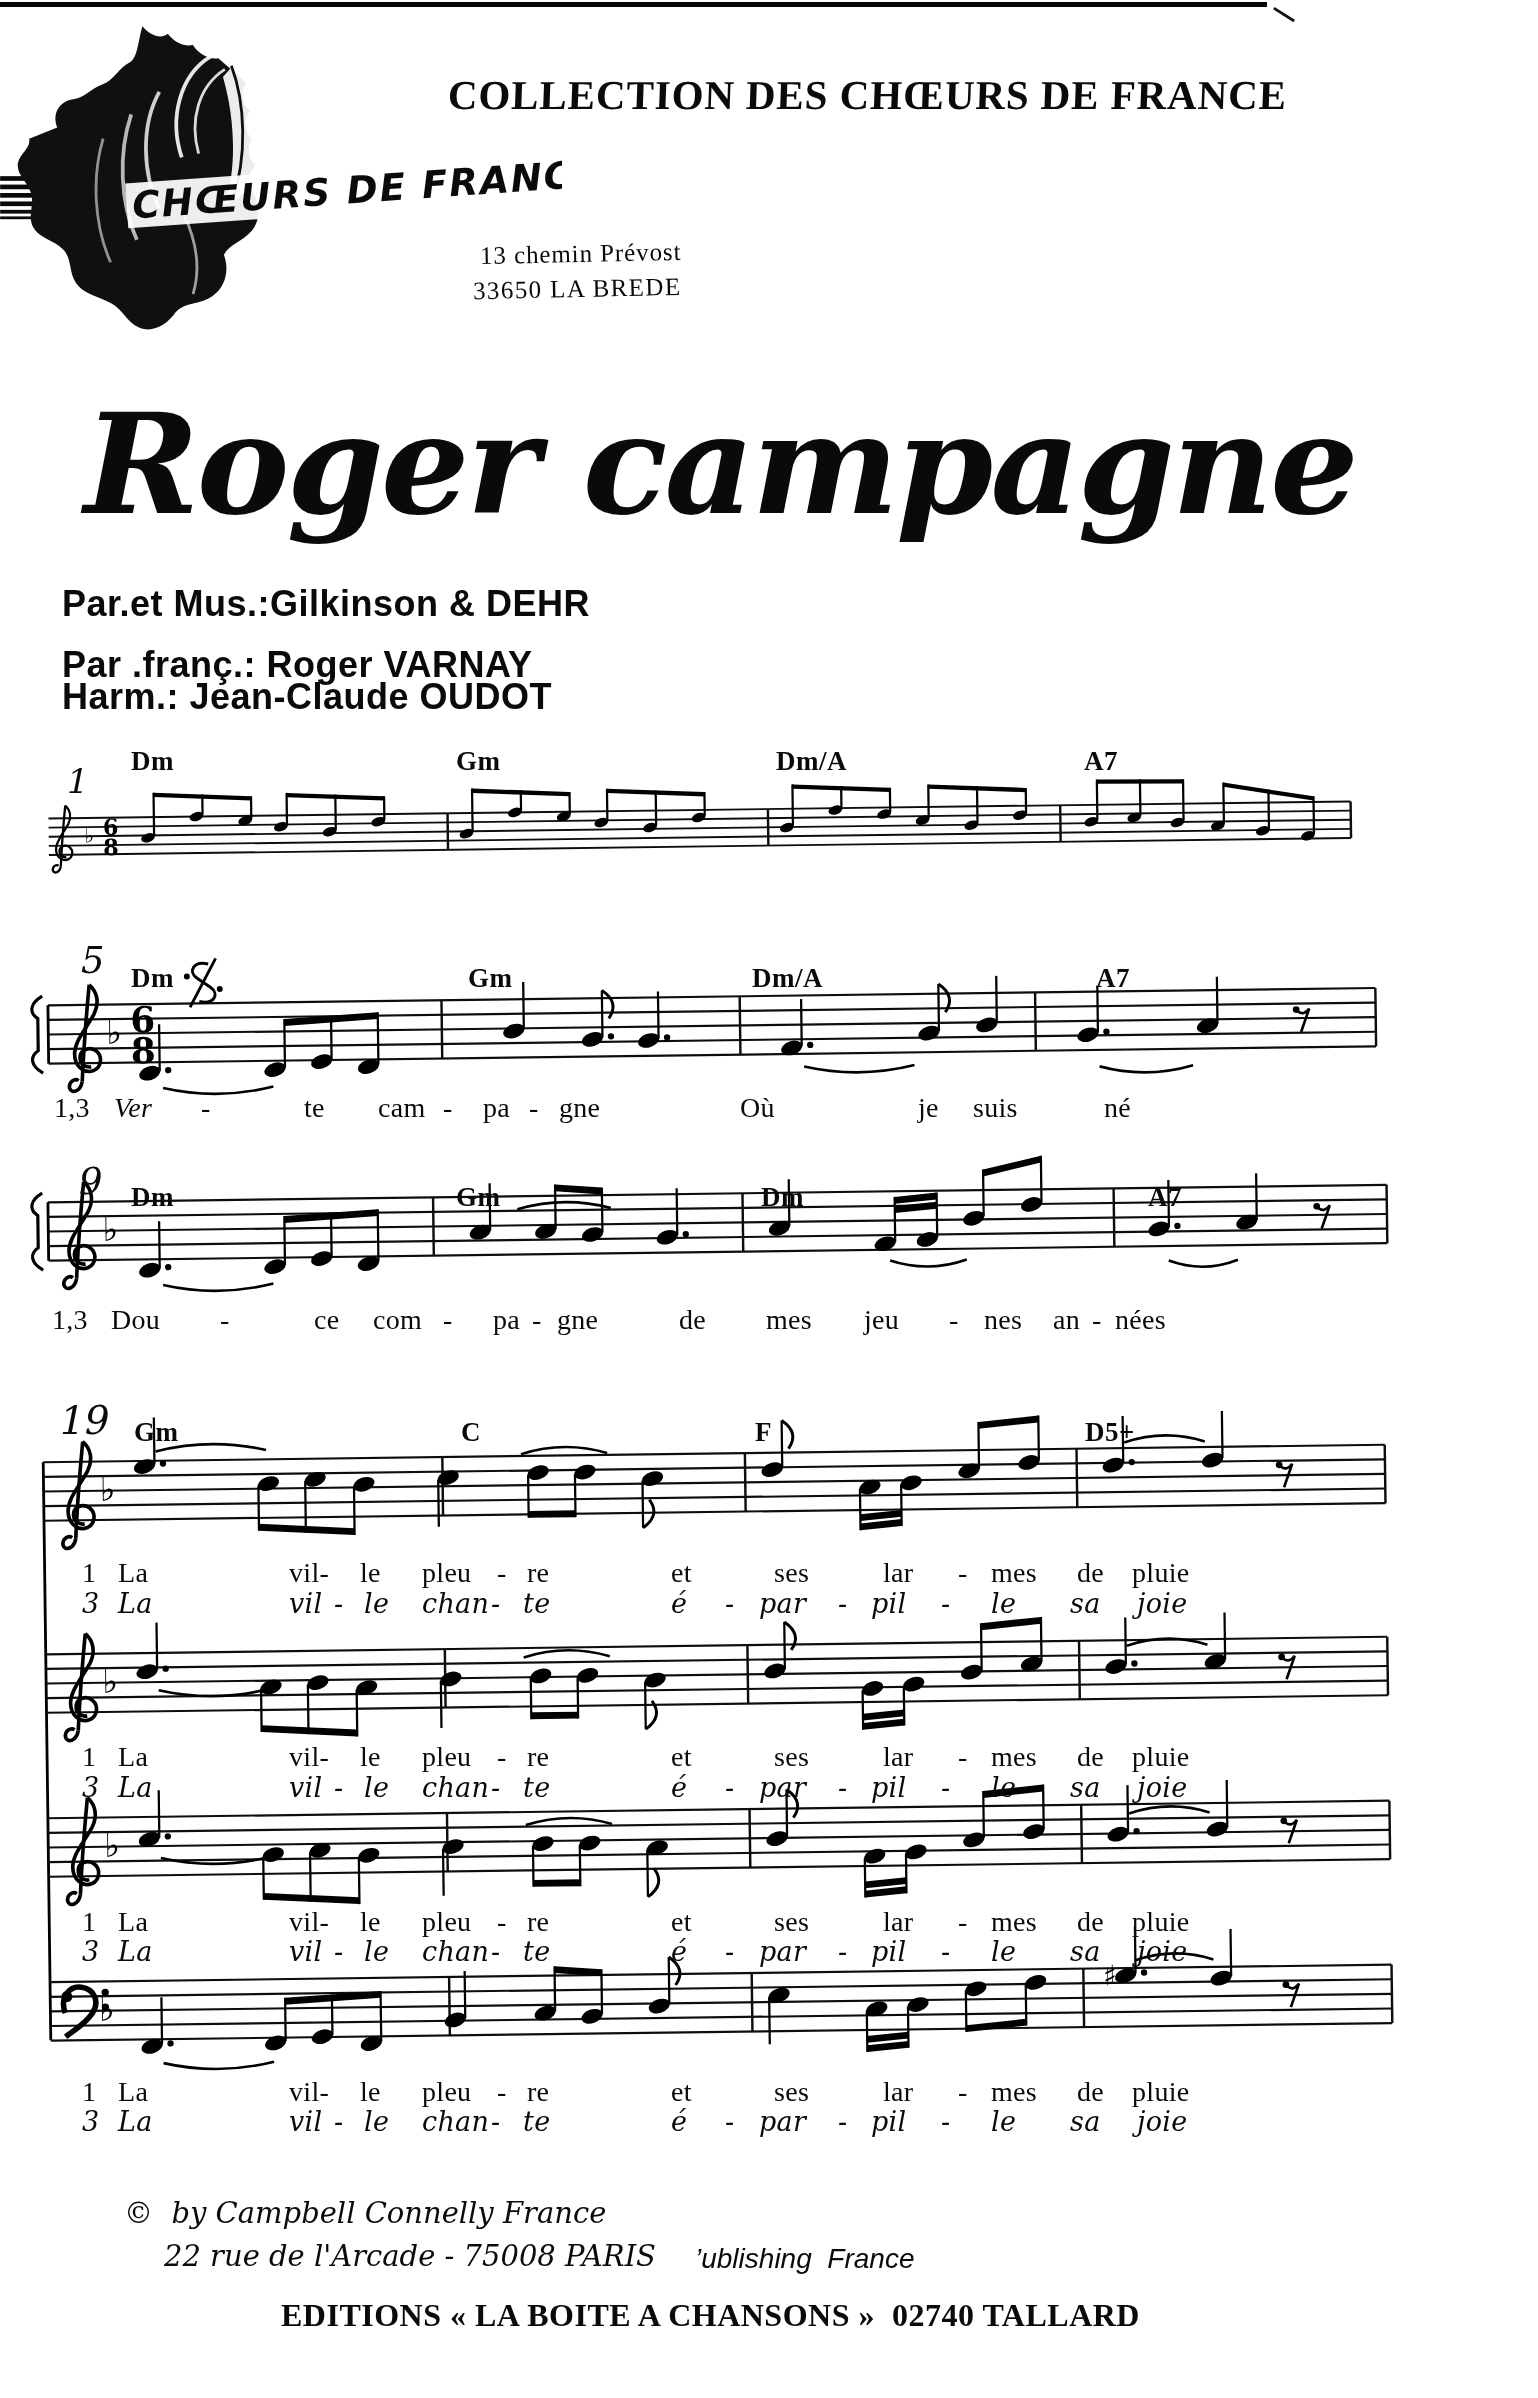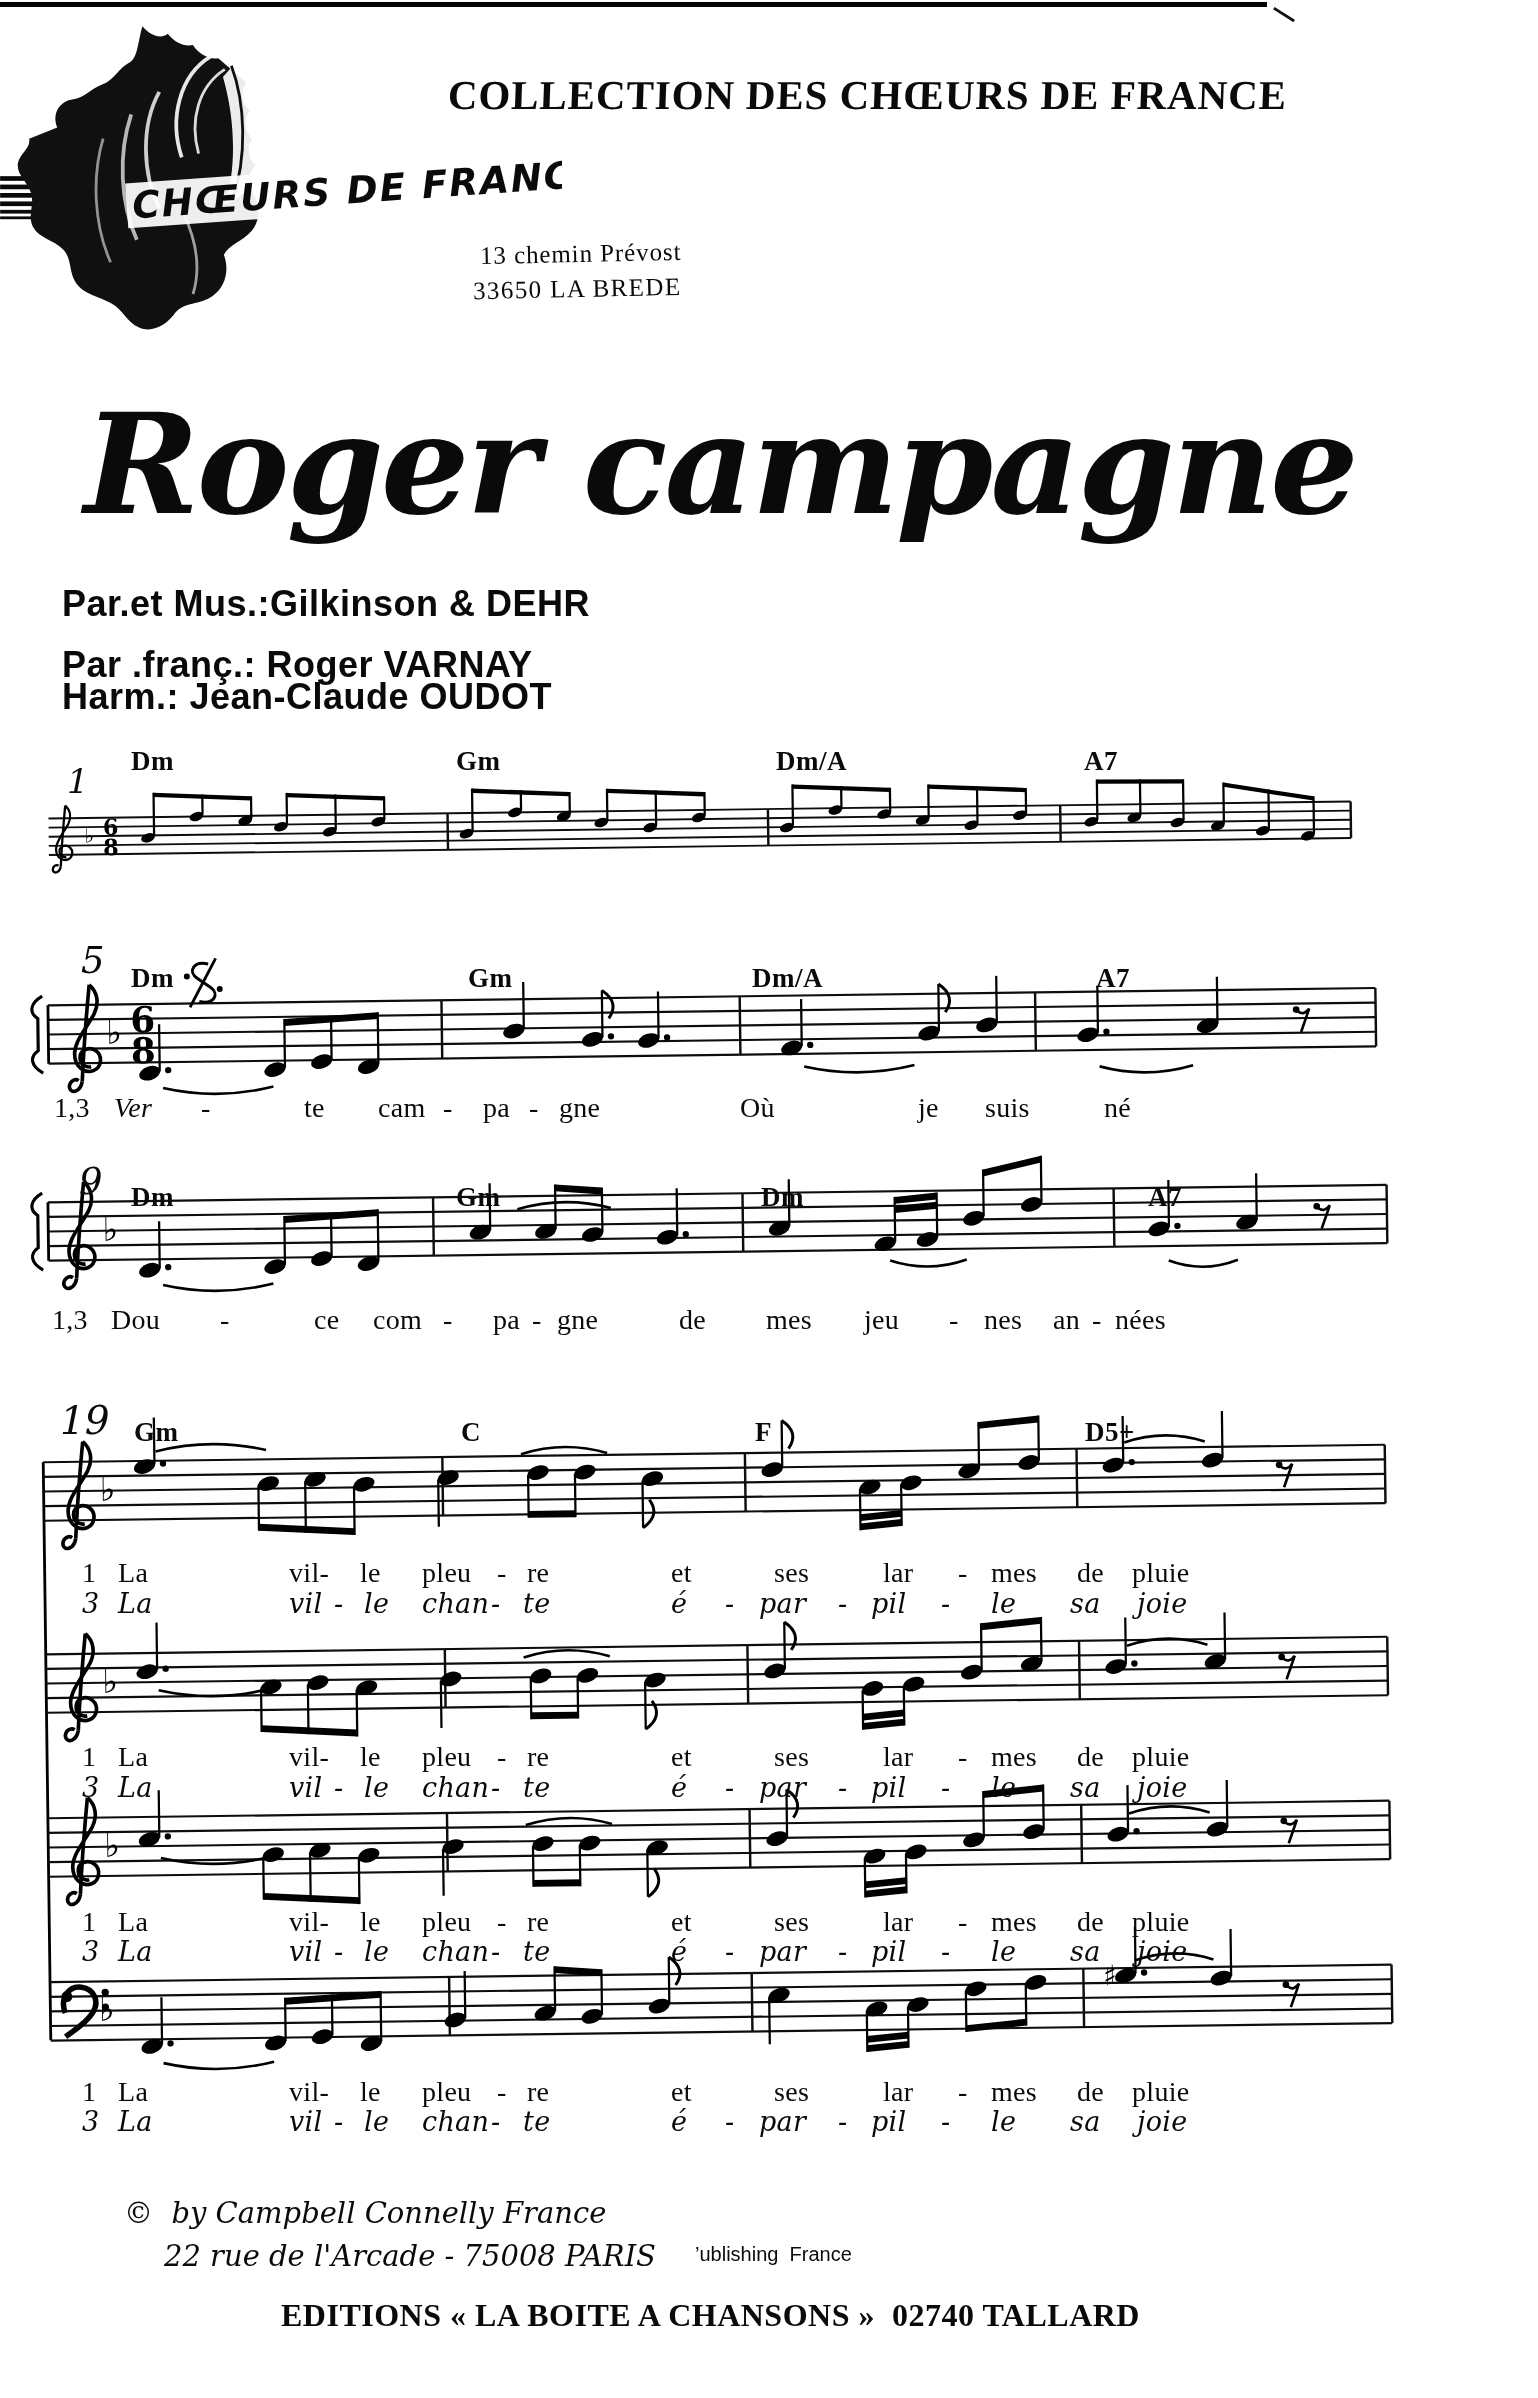--- a/index.html
+++ b/index.html
@@ -29,21 +29,21 @@
   #credit1{top:583px;} #credit2{top:644px;} #credit3{top:676px;}
   
   .chord{position:absolute;font-family:"Liberation Serif",serif;font-weight:700;font-size:27px;letter-spacing:0.5px;white-space:pre;}
   .mnum{position:absolute;font-family:"DejaVu Serif",serif;font-style:italic;white-space:pre;}
   .lyr{position:absolute;font-family:"Liberation Serif",serif;font-size:28px;letter-spacing:0.3px;white-space:pre;}
   .lyr.it{font-family:"DejaVu Serif",serif;font-style:italic;font-size:27px;}
   .sysvg{position:absolute;left:0;transform:rotate(-0.75deg);transform-origin:56px 50%;}
   
   #c-line1{position:absolute;left:124px;top:2196px;font-family:"DejaVu Serif",serif;font-style:italic;font-size:29px;white-space:pre;}
   #c-line2{position:absolute;left:164px;top:2239px;font-family:"DejaVu Serif",serif;font-style:italic;font-size:29px;white-space:pre;}
-  #pub-note{position:absolute;left:695px;top:2243px;font-family:"Liberation Sans",sans-serif;font-size:20px;white-space:pre;}
+  #pub-note{position:absolute;left:695px;top:2243px;font-family:"Liberation Sans",sans-serif;font-style:italic;font-size:28px;white-space:pre;}
   #publisher-line{position:absolute;left:281px;top:2297px;font-family:"Liberation Serif",serif;font-weight:700;font-size:32px;letter-spacing:0.5px;white-space:pre;}
 </style>
 </head>
 <body>
 
 <div id="top-rule"></div>
 <svg id="top-tick" viewBox="0 0 26 20">
     <path d="M2,2 L24,16" stroke="#111" stroke-width="3" fill="none"></path>
   </svg>
 
@@ -554,21 +554,21 @@
     <span class="lyr" style="left: 114px; top: 1092px; font-style: italic;">Ver</span>
     <span class="lyr" style="left: 201px; top: 1092px;">-</span>
     <span class="lyr" style="left: 304px; top: 1092px;">te</span>
     <span class="lyr" style="left: 378px; top: 1092px;">cam</span>
     <span class="lyr" style="left: 443px; top: 1092px;">-</span>
     <span class="lyr" style="left: 483px; top: 1092px;">pa</span>
     <span class="lyr" style="left: 529px; top: 1092px;">-</span>
     <span class="lyr" style="left: 559px; top: 1092px;">gne</span>
     <span class="lyr" style="left: 740px; top: 1092px;">Où</span>
     <span class="lyr" style="left: 918px; top: 1092px;">je</span>
-    <span class="lyr" style="left: 973px; top: 1092px; margin-left: 12px;">suis</span>
+    <span class="lyr" style="left: 973px; top: 1092px;">suis</span>
     <span class="lyr" style="left: 1104px; top: 1092px;">né</span>
     <span class="mnum" style="left: 79px; top: 1160px; font-size: 37px;">9</span>
     <span class="chord" style="left: 131px; top: 1182px;">Dm</span>
     <span class="chord" style="left: 456px; top: 1182px;">Gm</span>
     <span class="chord" style="left: 761px; top: 1182px;">Dm</span>
     <span class="chord" style="left: 1148px; top: 1182px;">A7</span>
     <span class="lyr" style="left: 52px; top: 1304px;">1,3</span>
     <span class="lyr" style="left: 111px; top: 1304px;">Dou</span>
     <span class="lyr" style="left: 220px; top: 1304px;">-</span>
     <span class="lyr" style="left: 314px; top: 1304px;">ce</span>

